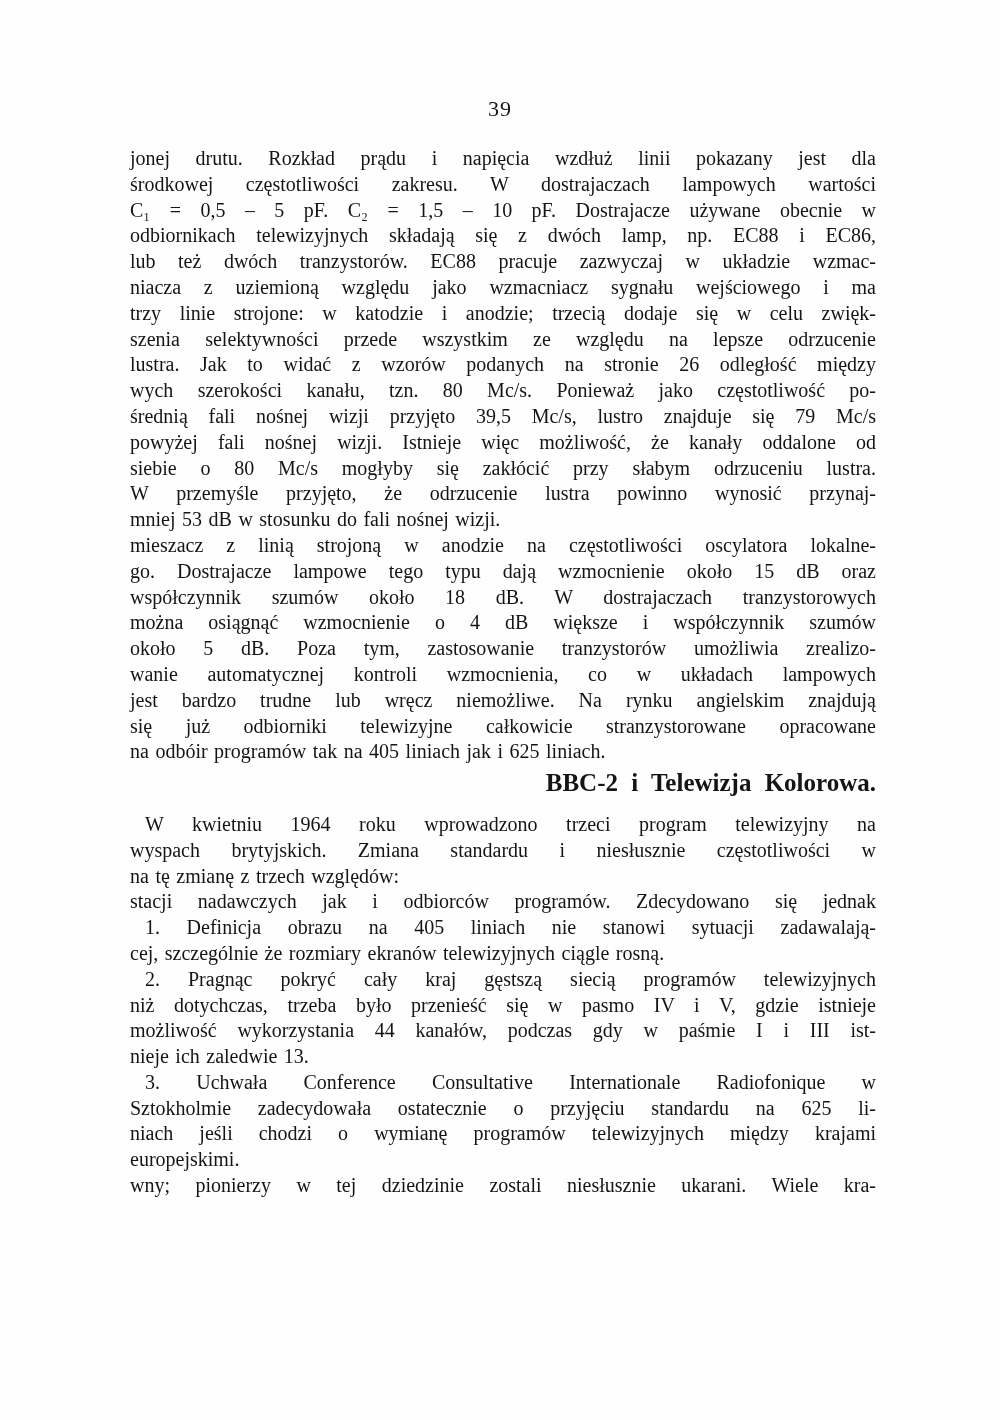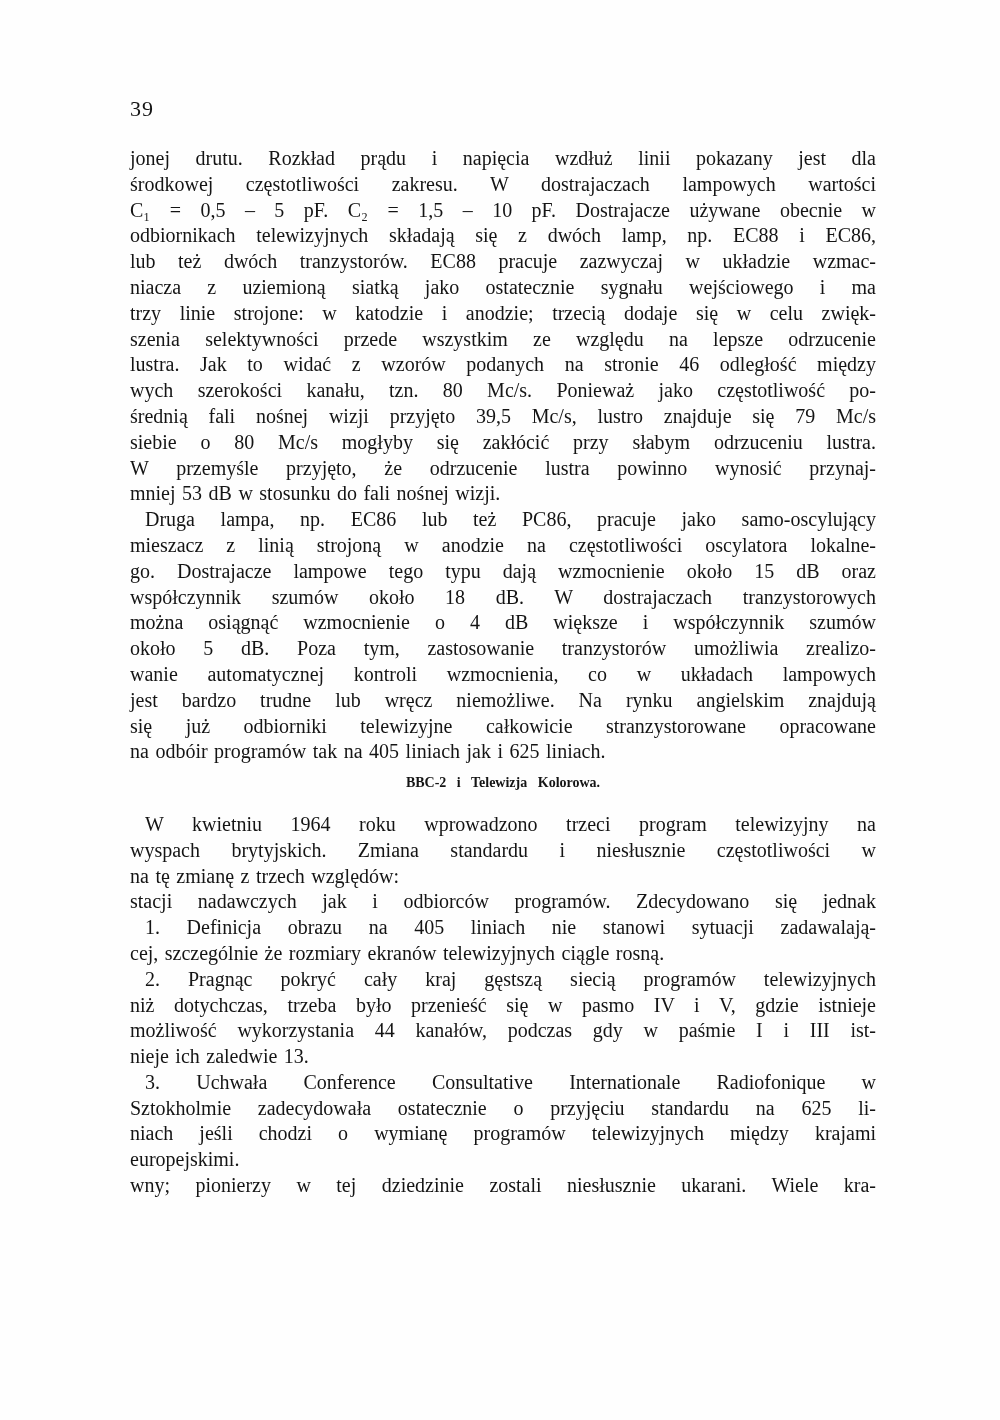--- a/index.html
+++ b/index.html
@@ -15,21 +15,21 @@
   .page {
     position: absolute;
     inset: 0;
     background: #fefefe;
   }
   .pageno {
     position: absolute;
     top: 96px;
     left: 130px;
     width: 740px;
-    text-align: left;
+    text-align: center;
     font-size: 22px;
     letter-spacing: 1px;
   }
   .content {
     position: absolute;
     left: 130px;
     top: 146px;
     width: 746px;
     font-size: 20px;
     line-height: 25.8px;
@@ -38,55 +38,55 @@
   .para { margin: 0; padding: 0; }
   .ln {
     text-align: justify;
     text-align-last: justify;
     white-space: normal;
   }
   .ln.end { text-align-last: left; }
   .ln.ind { text-indent: 15px; }
   .heading {
     font-weight: bold;
-    font-size: 14px;
+    font-size: 25px;
     line-height: 25.8px;
     margin: 5px 0 16px 0;
     word-spacing: 7px;
-    text-align: center;
+    text-align: right;
   }
 </style>
 </head>
 <body>
 
 <div class="page">
 
   <div class="pageno">39</div>
 
   <div class="content">
 
     <div class="para">
       <div class="ln">jonej drutu. Rozkład prądu i napięcia wzdłuż linii pokazany jest dla</div>
       <div class="ln">środkowej częstotliwości zakresu. W dostrajaczach lampowych wartości</div>
       <div class="ln">C₁ = 0,5 – 5 pF. C₂ = 1,5 – 10 pF. Dostrajacze używane obecnie w</div>
       <div class="ln">odbiornikach telewizyjnych składają się z dwóch lamp, np. EC88 i EC86,</div>
       <div class="ln">lub też dwóch tranzystorów. EC88 pracuje zazwyczaj w układzie wzmac-</div>
-      <div class="ln">niacza z uziemioną siatką jako ostatecznie sygnału wejściowego i ma</div>
+      <div class="ln">niacza z uziemioną względu jako wzmacniacz sygnału wejściowego i ma</div>
       <div class="ln">trzy linie strojone: w katodzie i anodzie; trzecią dodaje się w celu zwięk-</div>
       <div class="ln">szenia selektywności przede wszystkim ze względu na lepsze odrzucenie</div>
-      <div class="ln">lustra. Jak to widać z wzorów podanych na stronie 46 odległość między</div>
+      <div class="ln">lustra. Jak to widać z wzorów podanych na stronie 26 odległość między</div>
       <div class="ln">wych szerokości kanału, tzn. 80 Mc/s. Ponieważ jako częstotliwość po-</div>
       <div class="ln">średnią fali nośnej wizji przyjęto 39,5 Mc/s, lustro znajduje się 79 Mc/s</div>
+      <div class="ln">powyżej fali nośnej wizji. Istnieje więc możliwość, że kanały oddalone od</div>
       <div class="ln">siebie o 80 Mc/s mogłyby się zakłócić przy słabym odrzuceniu lustra.</div>
       <div class="ln">W przemyśle przyjęto, że odrzucenie lustra powinno wynosić przynaj-</div>
       <div class="ln end">mniej 53 dB w stosunku do fali nośnej wizji.</div>
     </div>
 
     <div class="para">
-      <div class="ln ind">Druga lampa, np. EC86 lub też PC86, pracuje jako samo-oscylujący</div>
       <div class="ln">mieszacz z linią strojoną w anodzie na częstotliwości oscylatora lokalne-</div>
       <div class="ln">go. Dostrajacze lampowe tego typu dają wzmocnienie około 15 dB oraz</div>
       <div class="ln">współczynnik szumów około 18 dB. W dostrajaczach tranzystorowych</div>
       <div class="ln">można osiągnąć wzmocnienie o 4 dB większe i współczynnik szumów</div>
       <div class="ln">około 5 dB. Poza tym, zastosowanie tranzystorów umożliwia zrealizo-</div>
       <div class="ln">wanie automatycznej kontroli wzmocnienia, co w układach lampowych</div>
       <div class="ln">jest bardzo trudne lub wręcz niemożliwe. Na rynku angielskim znajdują</div>
       <div class="ln">się już odbiorniki telewizyjne całkowicie stranzystorowane opracowane</div>
       <div class="ln end">na odbóir programów tak na 405 liniach jak i 625 liniach.</div>
     </div>

